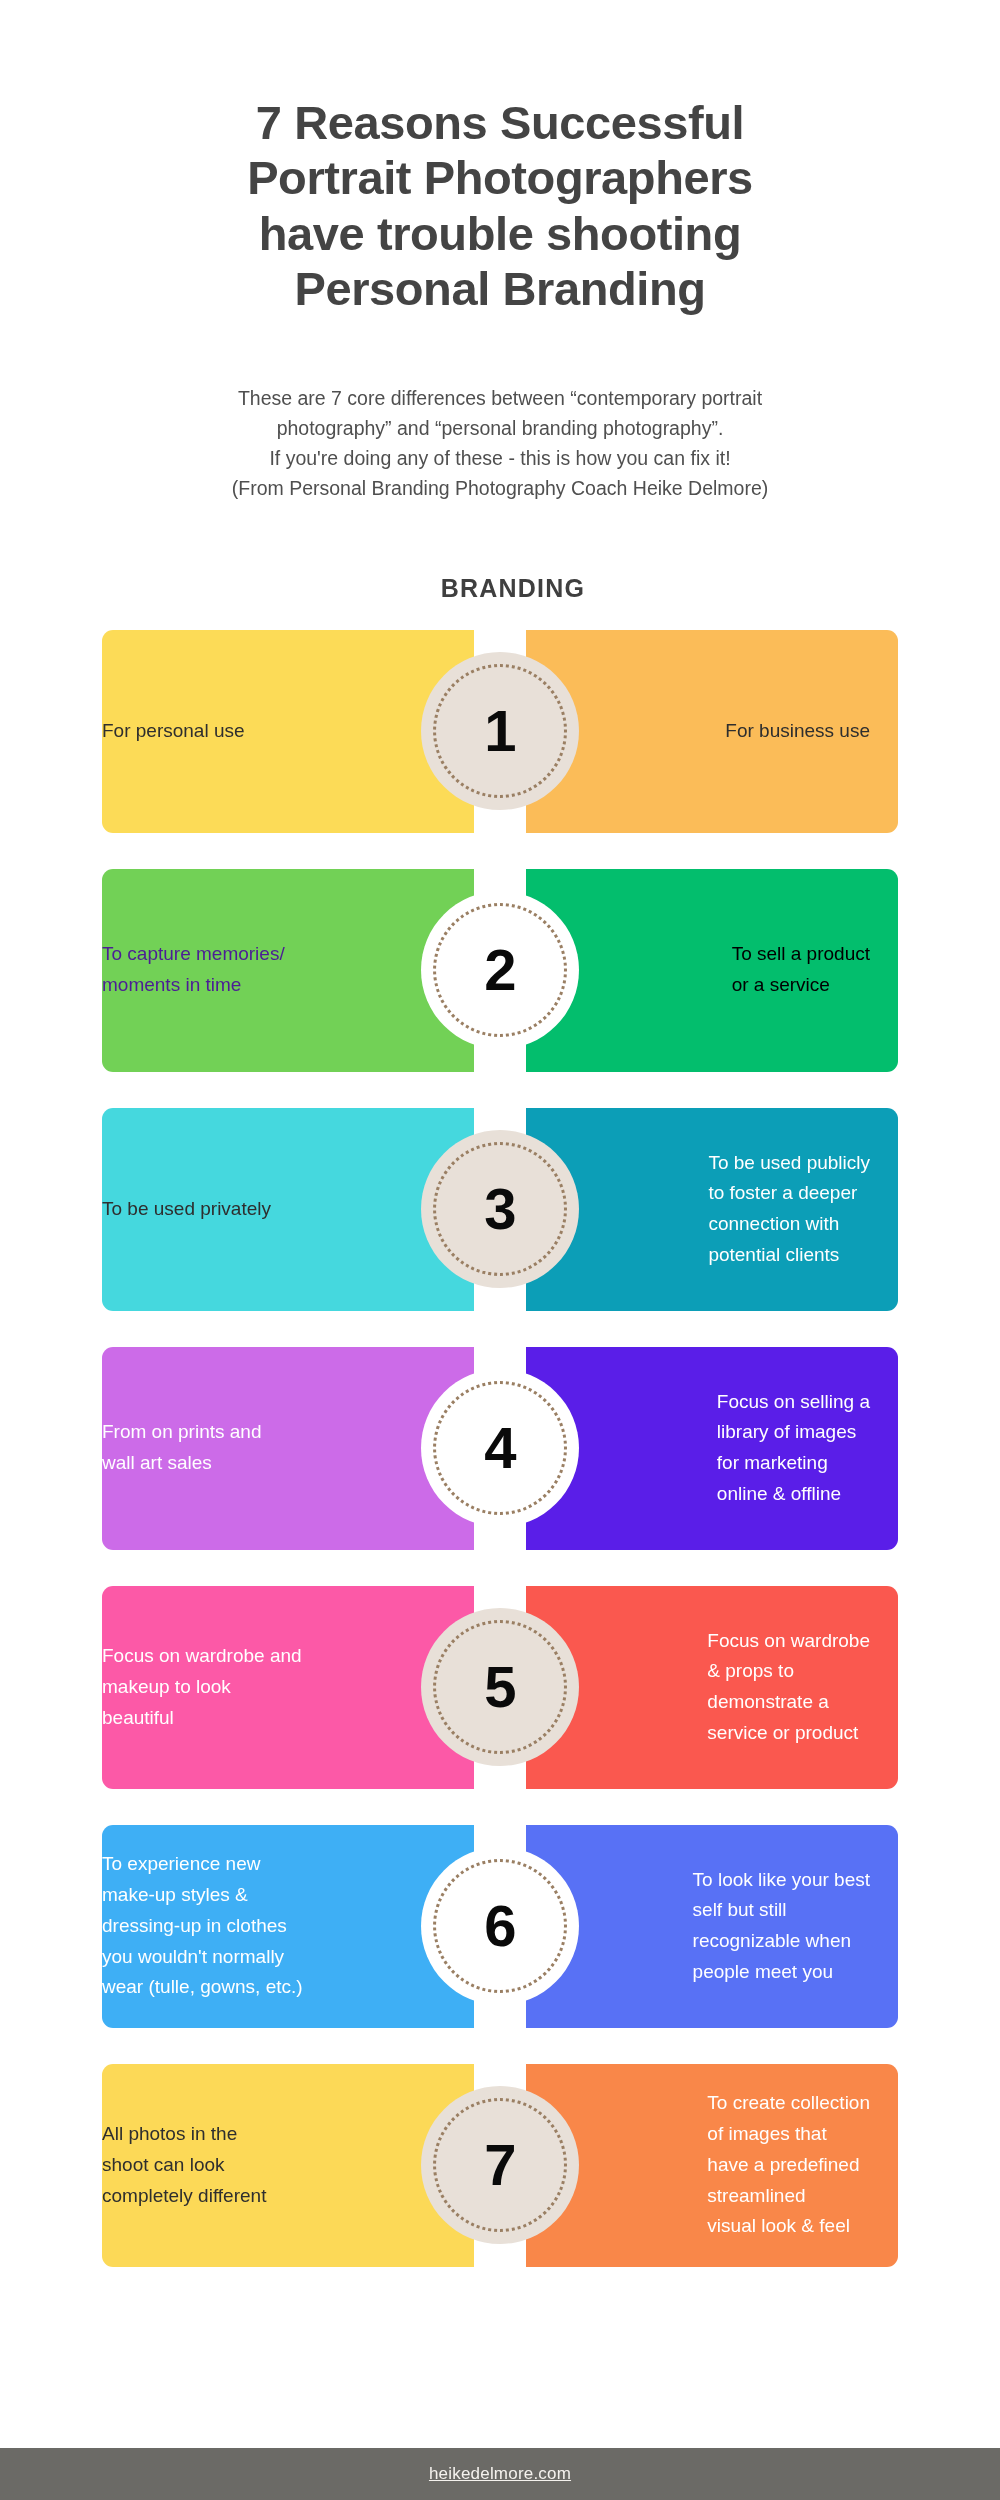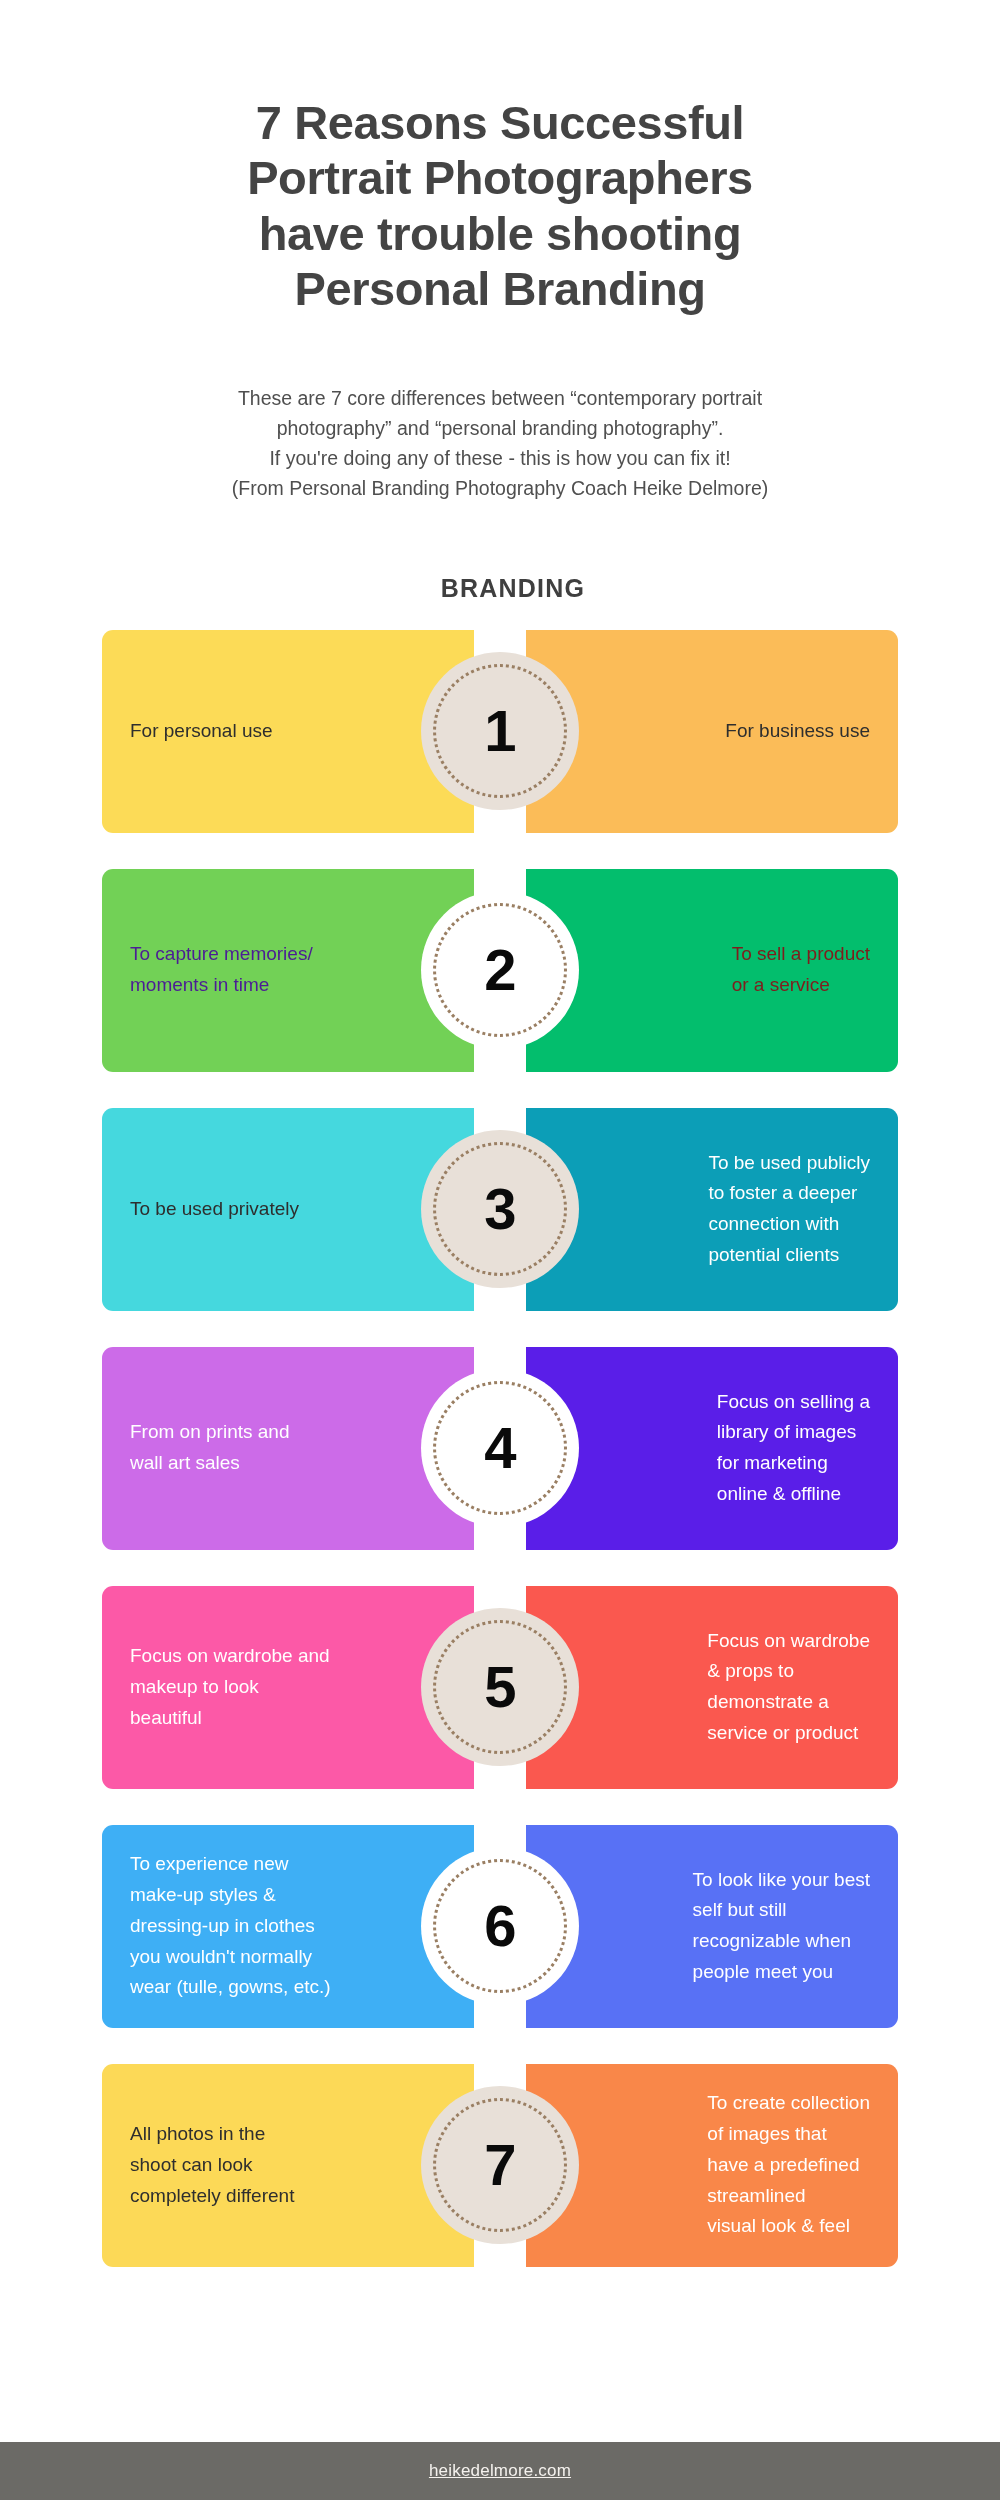--- a/index.html
+++ b/index.html
@@ -77,21 +77,21 @@
     border-radius:0 11px 11px 0;
     justify-content:flex-end;
   }
   .card .card-text{
     font-size:19px;
     line-height:1.62;
     white-space:pre-line;
     position:relative;
     z-index:1;
   }
-  .card.left .card-text{ padding-left:28px; padding-right:110px; }
+  .card.left .card-text{ padding-right:110px; }
   .card.right .card-text{ padding-left:56px; padding-right:28px; }
 
   .gap{
     width:52px;
     flex:0 0 52px;
     background:#ffffff;
   }
 
   
   .medallion{
@@ -120,21 +120,21 @@
     font-weight:bold;
     color:#0a0a0a;
     line-height:1;
     letter-spacing:-1px;
   }
 
   
   .footer{
     position:absolute;
     left:0; right:0; bottom:0;
-    height:58px;
+    height:52px;
     background:#6b6a66;
     display:flex;
     align-items:center;
     justify-content:center;
   }
   .footer-link{
     color:#f5f2ee;
     font-size:17px;
     text-decoration:underline;
     letter-spacing:0.2px;
@@ -172,21 +172,21 @@
         <span class="num">1</span>
       </div>
     </div>
     <div class="row">
       <div class="card left" style="background: rgb(114, 209, 86);">
         <div class="card-text" style="color: #4c1d95;">To capture memories/
 moments in time</div>
       </div>
       <div class="gap"></div>
       <div class="card right" style="background: rgb(3, 190, 109);">
-        <div class="card-text" style="color: #7f1d1d;">To sell a product
+        <div class="card-text" style="color: #000000;">To sell a product
 or a service</div>
       </div>
       <div class="medallion" style="background: rgb(255, 255, 255);">
         <span class="ring"></span>
         <span class="num">2</span>
       </div>
     </div>
     <div class="row">
       <div class="card left" style="background: rgb(69, 216, 222);">
         <div class="card-text" style="color: rgb(46, 46, 46);">To be used privately</div>

